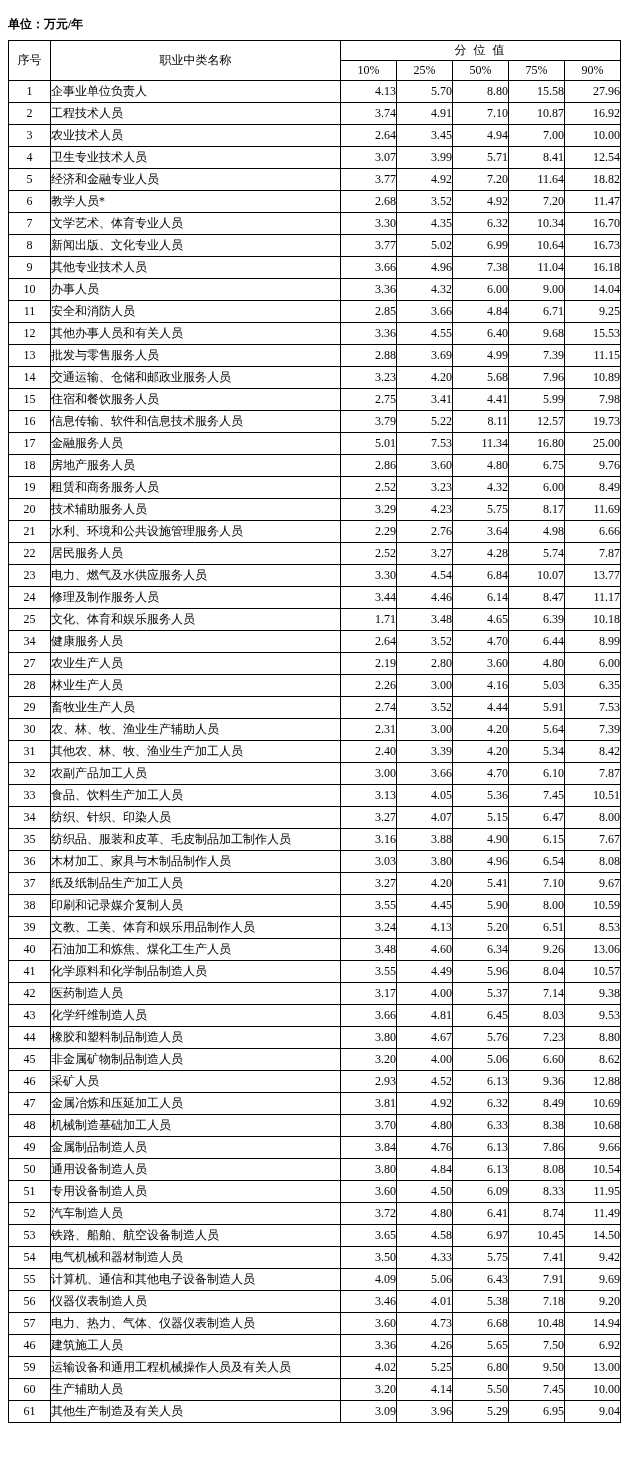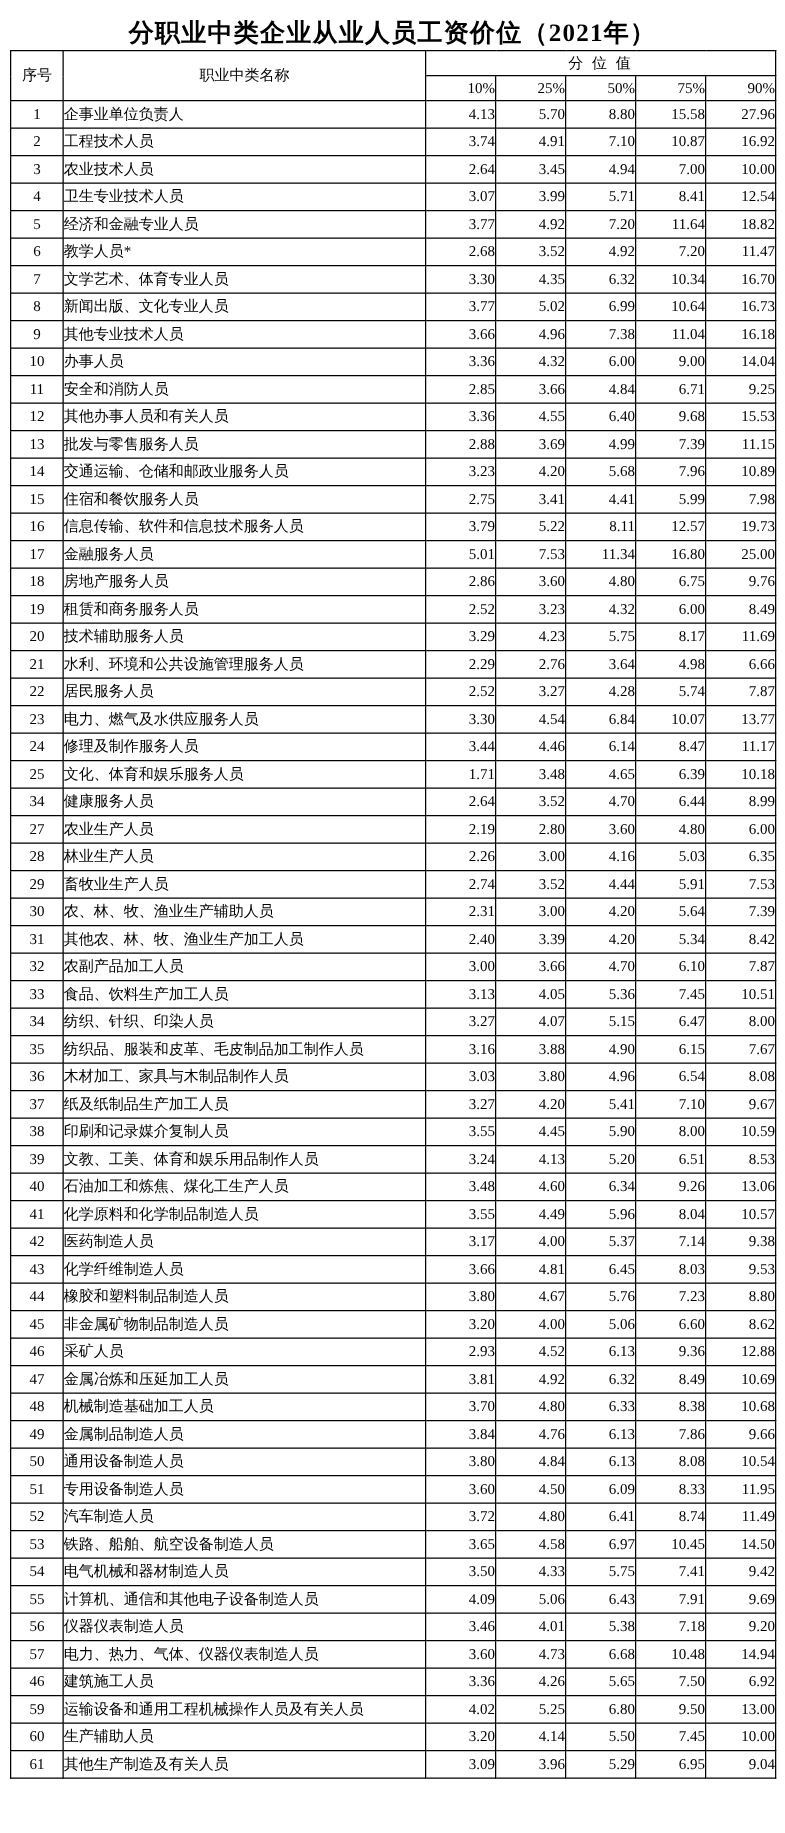--- a/index.html
+++ b/index.html
@@ -43,21 +43,21 @@
     font-weight: normal;
     overflow: hidden;
     white-space: nowrap;
   }
   th.h-group {
     height: 19px;
     letter-spacing: 2px;
   }
   th.h-pct {
     height: 19px;
-    text-align: right;
+    text-align: center;
     font-size: 11px;
     margin-left: 16px;
   }
   th.h-span {
   }
   td.c-no {
     height: 21px;
     text-align: center;
     font-size: 11px;
   }
@@ -67,22 +67,22 @@
   }
   td.c-val {
     text-align: right;
     padding-right: 10px;
   }
 </style>
 </head>
 <body>
 
 <div class="page">
-  <div class="doc-title">分职业中类企业从业人员工资价位（2021年）</div>
 
+  <div class="unit-label">单位：万元/年</div>
 
   <table class="wage-table">
     <colgroup>
       <col style="width:42px">
       <col style="width:290px">
       <col style="width:56px">
       <col style="width:56px">
       <col style="width:56px">
       <col style="width:56px">
       <col style="width:56px">

